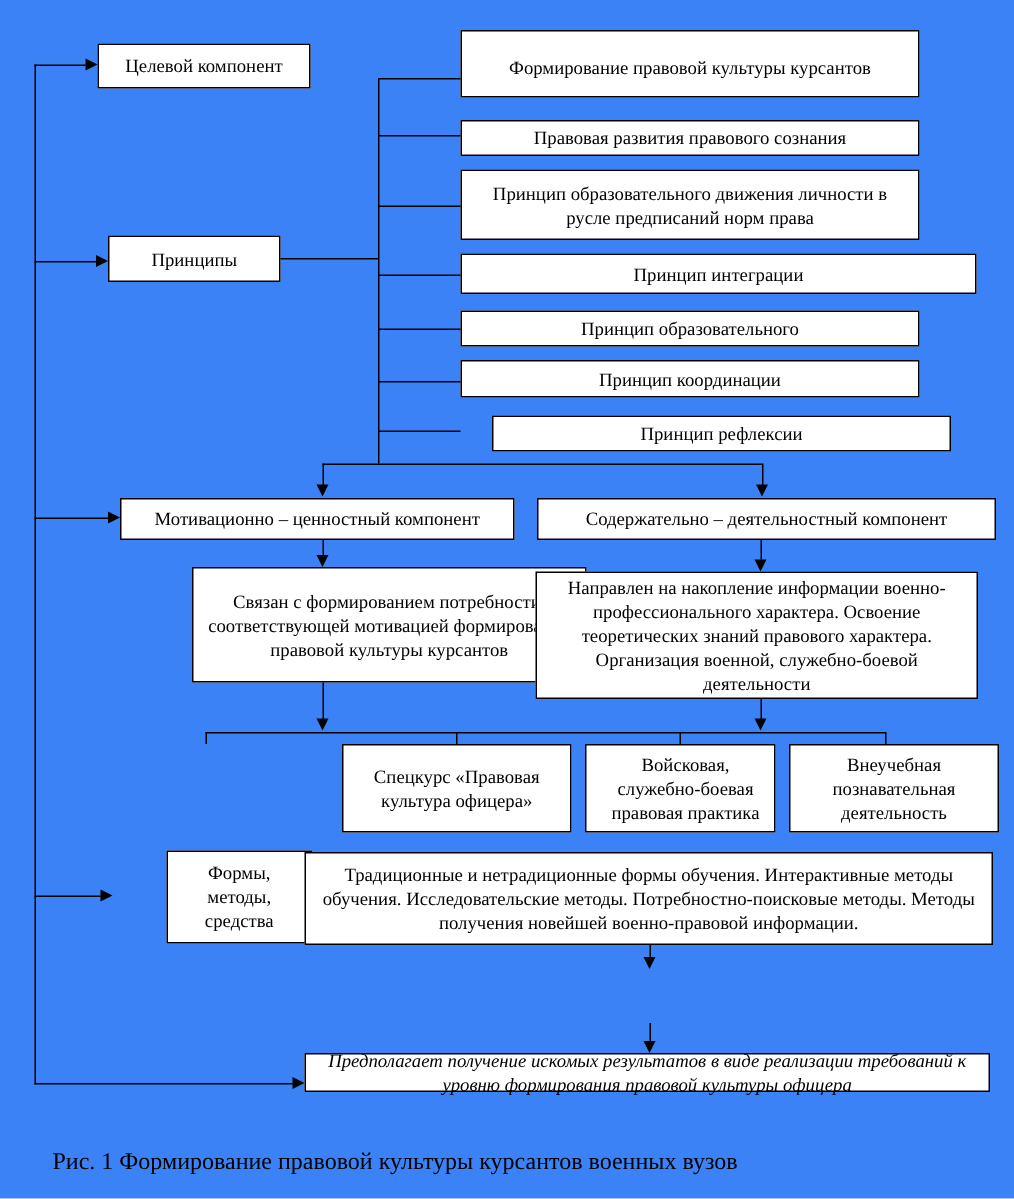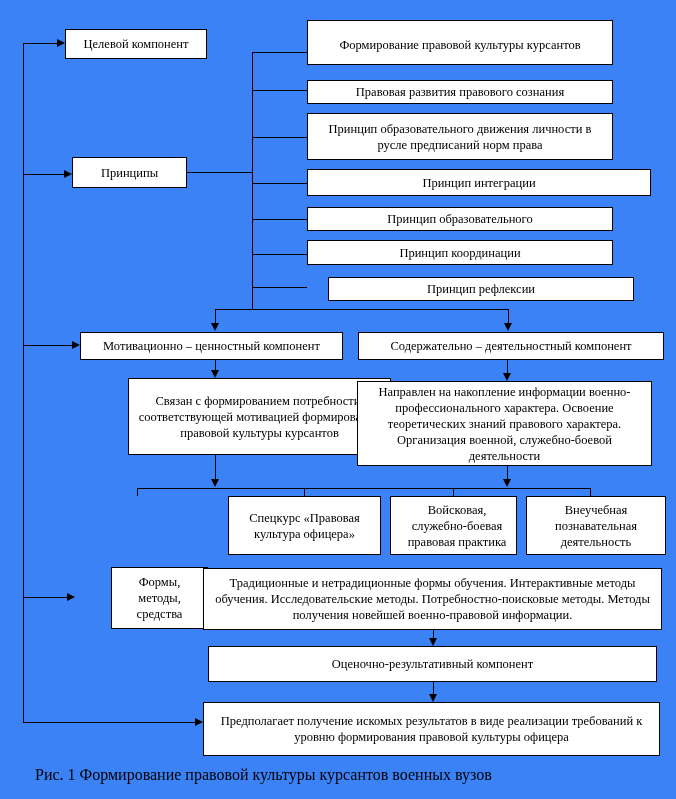--- a/index.html
+++ b/index.html
@@ -45,22 +45,21 @@
   <div class="box" style="left:80px;  top:378px; width:263px; height:77px;margin-left:48px;">Связан с формированием потребности, соответствующей мотивацией формирования правовой культуры курсантов</div>
   <div class="box" style="left:357px; top:381px; width:295px; height:85px;">Направлен на накопление информации военно-профессионального характера. Освоение теоретических знаний правового характера. Организация военной, служебно-боевой деятельности</div>
 
   <div class="box" style="left:228px; top:496px; width:153px; height:59px;font-family:Liberation Serif, serif;">Спецкурс «Правовая культура офицера»</div>
   <div class="box" style="left:390px; top:496px; width:127px; height:59px;padding-left:15px;">Войсковая, служебно-боевая правовая практика</div>
   <div class="box" style="left:526px; top:496px; width:140px; height:59px;">Внеучебная познавательная деятельность</div>
 
   <div class="box" style="left:75px;  top:567px; width:97px;  height:62px;margin-left:36px;">Формы, методы, средства</div>
   <div class="box" style="left:203px; top:568px; width:459px; height:62px;">Традиционные и нетрадиционные формы обучения. Интерактивные методы обучения. Исследовательские методы. Потребностно-поисковые методы. Методы получения новейшей военно-правовой информации.</div>
 
-  <div class="box" style="left:208px; top:646px; width:449px; height:36px;">Оценочно-результативный компонент</div>
-  <div class="box" style="left:203px; top:702px; width:457px; height:54px;">Предполагает получение искомых результатов в виде реализации требований к уровню формирования правовой культуры офицера</div>
+  <div class="box" style="left:203px; top:702px; width:457px; height:26px;font-style:italic;">Предполагает получение искомых результатов в виде реализации требований к уровню формирования правовой культуры офицера</div>
 
   <div class="caption" style="left:35px; top:766px;">Рис. 1 Формирование правовой культуры курсантов военных вузов</div>
 
   <div class="ln" style="left:23px; top:43px;  width:1px;  height:680px;"></div>
   <div class="ln" style="left:23px; top:43px;  width:34px; height:1px;"></div>
   <div class="ar" style="left:57px; top:39px;"></div>
   <div class="ln" style="left:23px; top:174px; width:41px; height:1px;"></div>
   <div class="ar" style="left:64px; top:170px;"></div>
   <div class="ln" style="left:23px; top:345px; width:49px; height:1px;"></div>
   <div class="ar" style="left:72px; top:341px;"></div>

